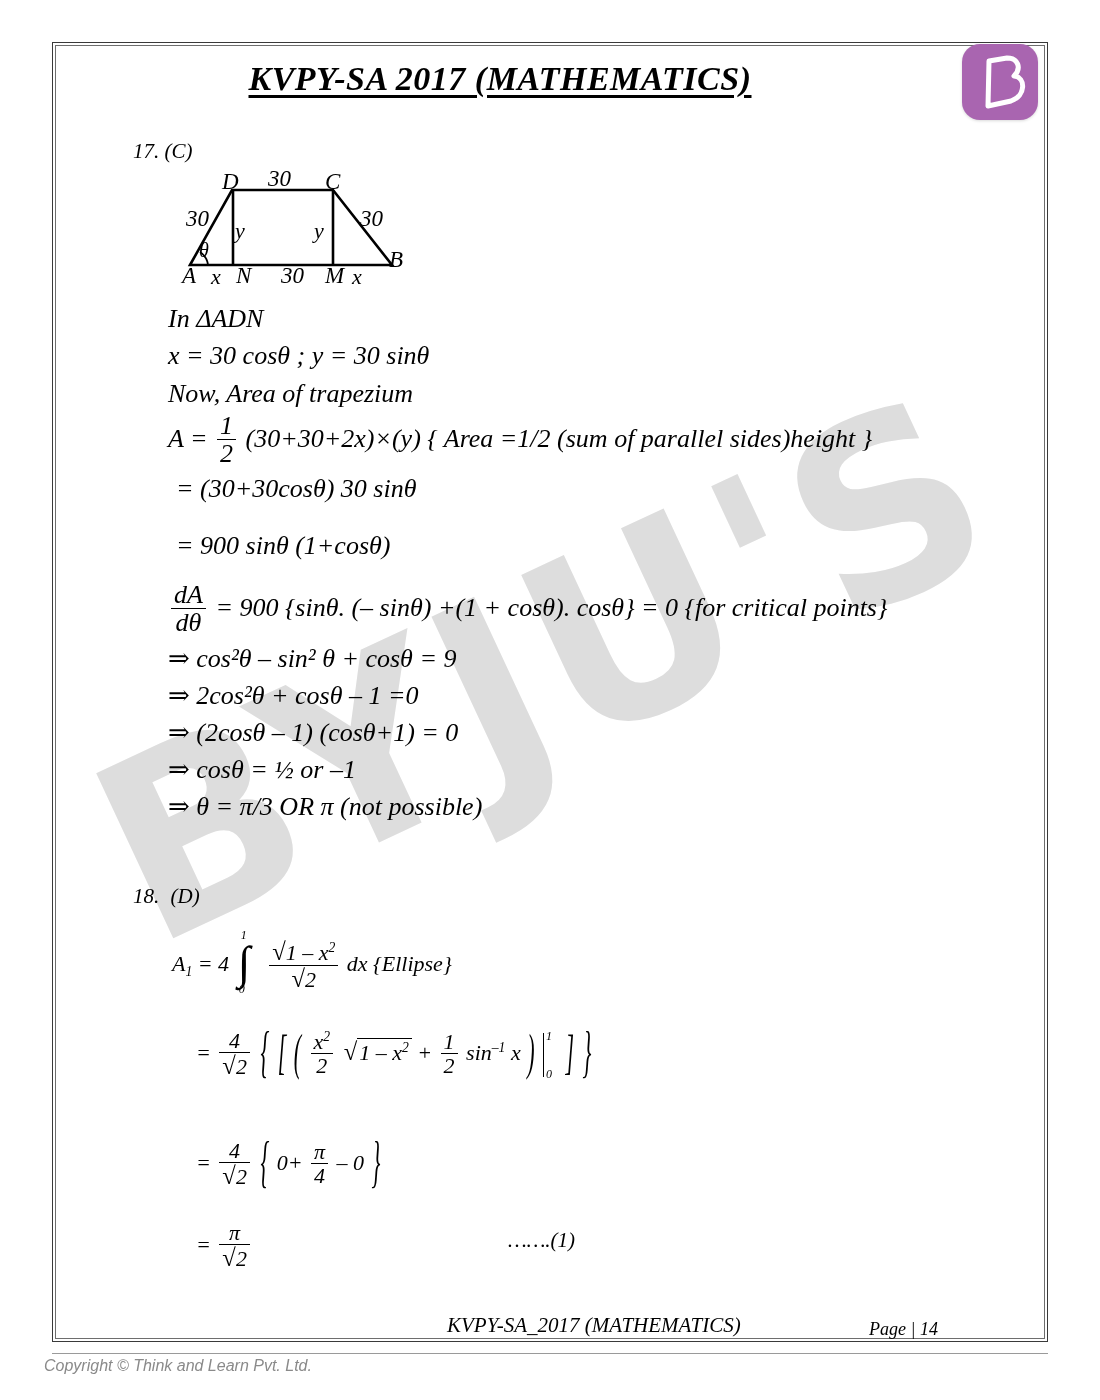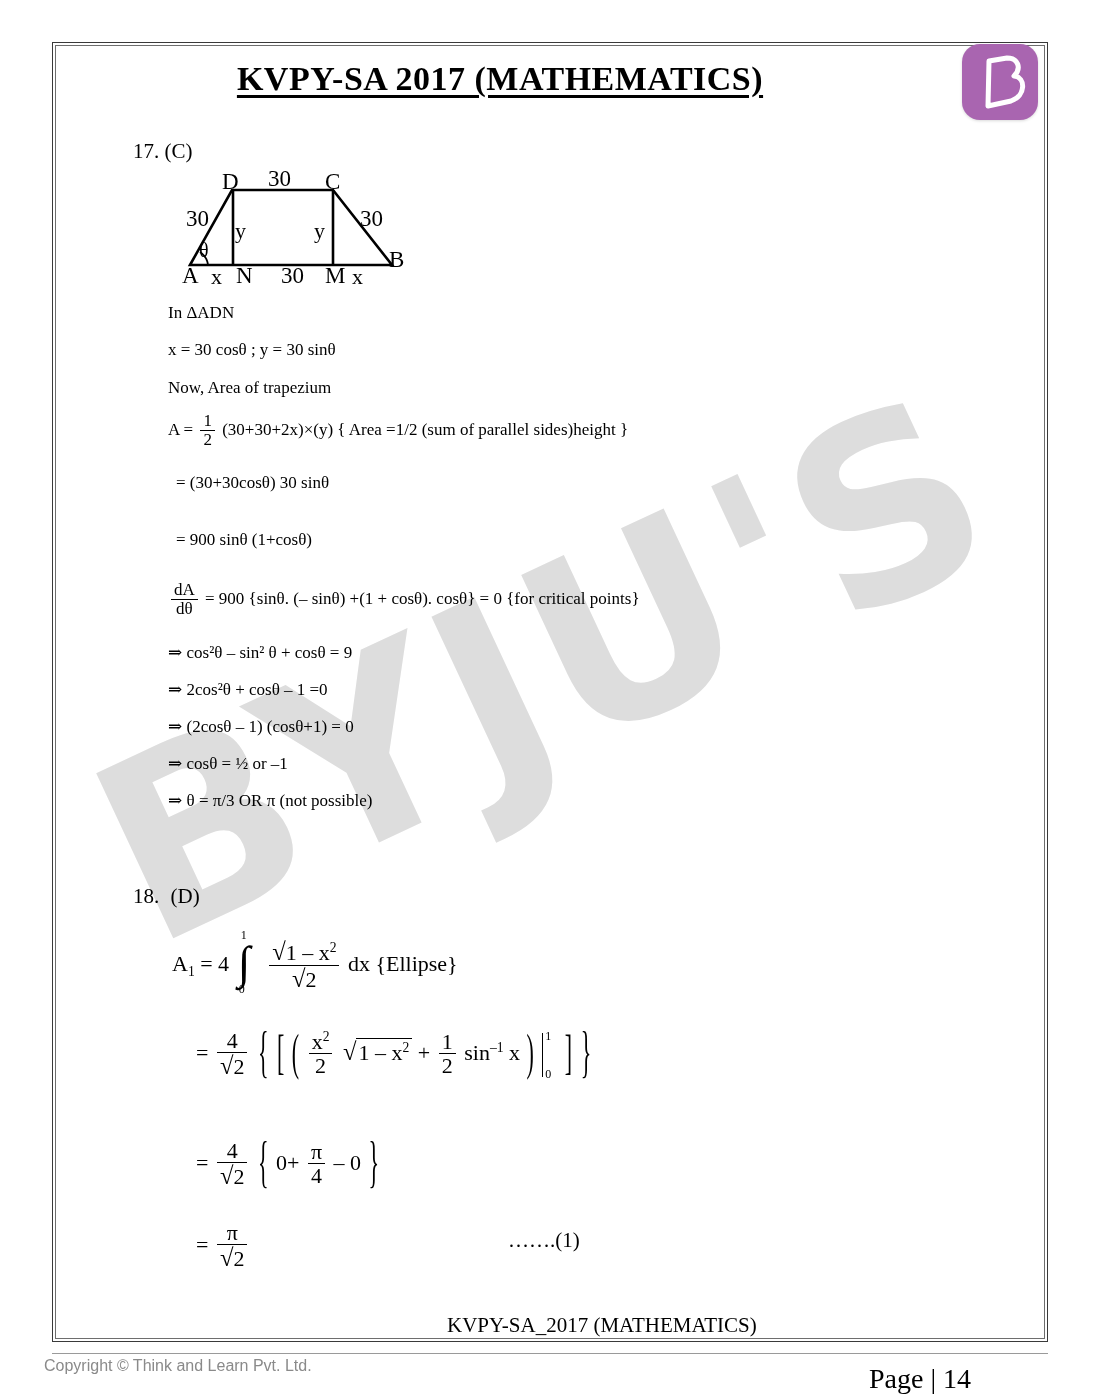--- a/index.html
+++ b/index.html
@@ -55,20 +55,21 @@
     z-index: 0;
     white-space: nowrap;
   }
 
   
   #content {
     position: absolute;
     left: 0; top: 0;
     width: 1100px; height: 1400px;
     z-index: 2;
+    font-style: italic;
   }
 
   
   #doc-title {
     position: absolute;
     left: 80px;
     top: 60px;
     width: 840px;
     text-align: center;
     font-size: 34px;
@@ -87,21 +88,21 @@
     height: 76px;
     background: #a965b0;
     border-radius: 18px;
     box-shadow: 0 1px 3px rgba(0,0,0,.15);
   }
   #logo svg { display:block; }
 
   
   .line {
     position: absolute;
-    font-size: 17px;
+    font-size: 26px;
     white-space: nowrap;
     line-height: 1.2;
   }
   .q-num {
     position: absolute;
     font-size: 21px;
     white-space: nowrap;
   }
 
   
@@ -177,22 +178,22 @@
   #footer-title {
     position: absolute;
     left: 447px;
     top: 1313px;
     font-size: 21px;
     white-space: nowrap;
   }
   #footer-page {
     position: absolute;
     left: 869px;
-    top: 1363px;
-    font-size: 28px;
+    top: 1319px;
+    font-size: 18px;
     white-space: nowrap;
     text-align: center;
   }
   #copyright {
     position: absolute;
     left: 44px;
     top: 1357px;
     font-size: 16px;
     color: #8a8a8a;
     font-family: "Liberation Sans", sans-serif;

